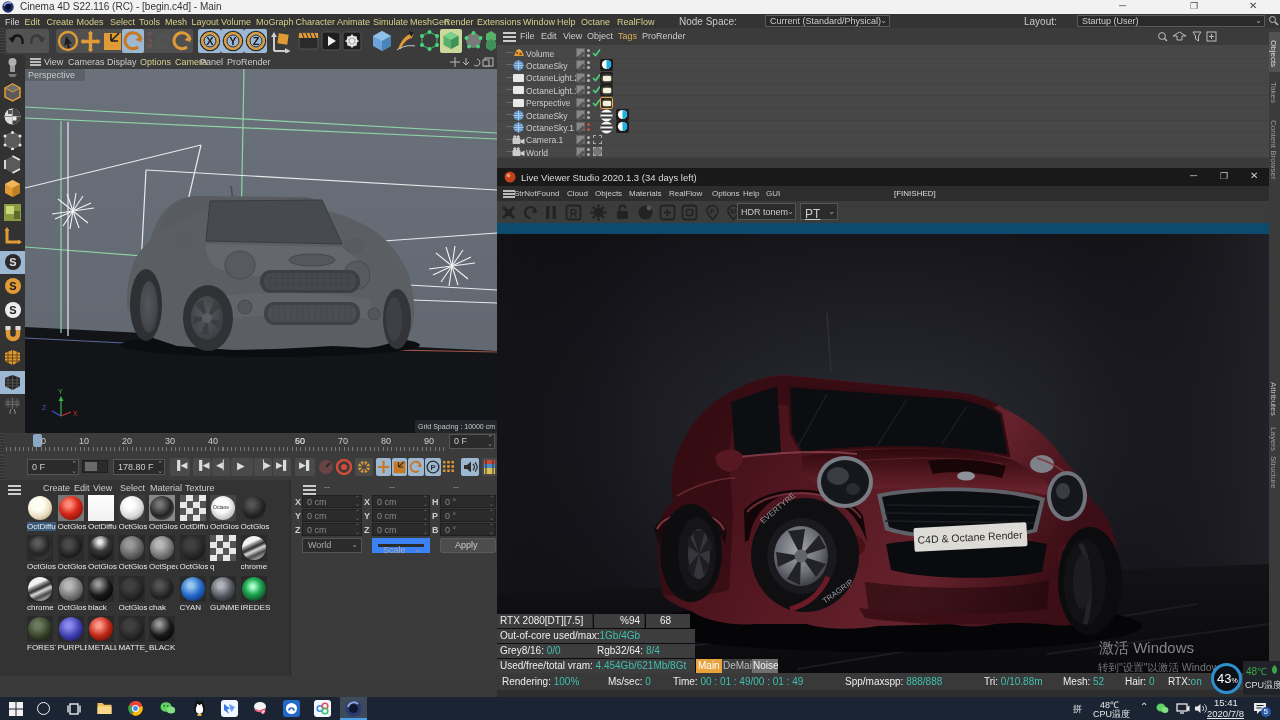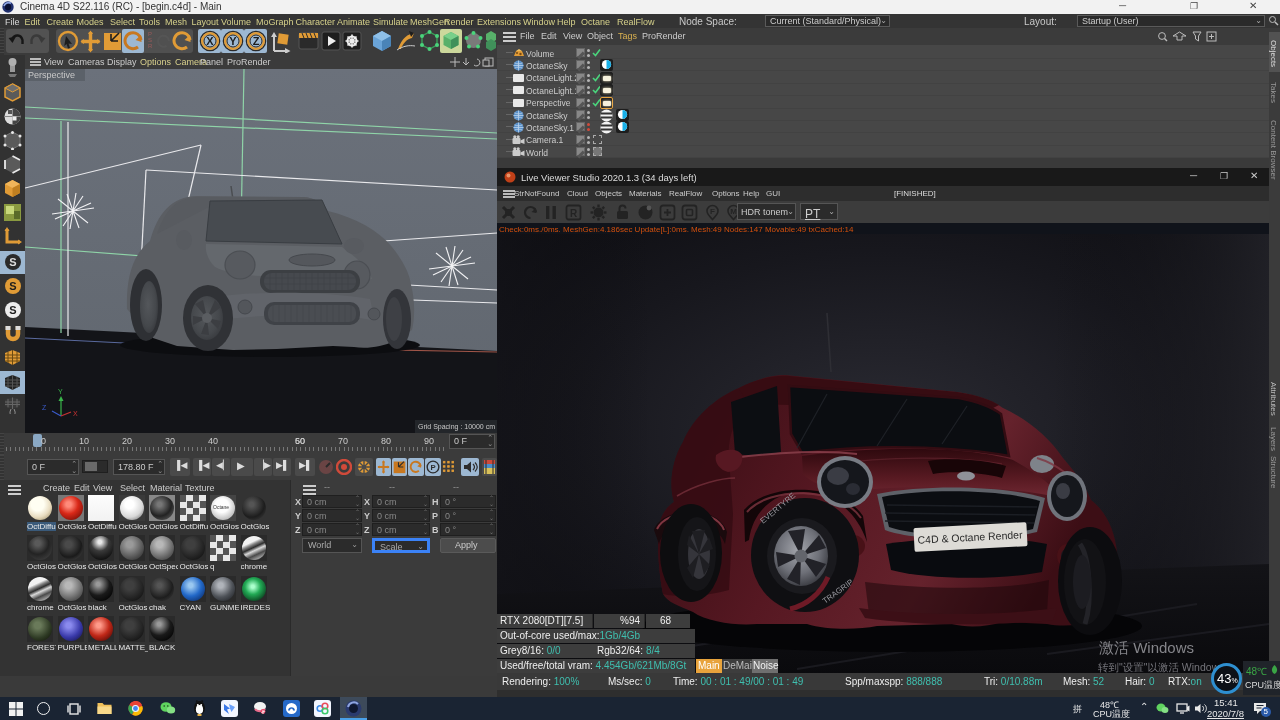--- a/index.html
+++ b/index.html
@@ -892,21 +892,21 @@
         <span class="txt" style="left:141px;top:45px;font-size:9px;color:#ccc;font-weight:bold;">B</span>
         <div class="abs" style="left:149px;top:43px;width:56px;height:13px;background:#2b2b2b;border:1px solid #1f1f1f;">
           <span class="txt" style="left:4px;top:1px;font-size:9px;color:#888;">0 °</span>
           <span class="txt" style="right:1px;top:-1px;font-size:6px;color:#777;line-height:6px;">⌃<br>⌄</span>
         </div>
       </div>
   <div class="abs" style="left:11px;top:58px;width:60px;height:15px;background:#2b2b2b;border:1px solid #555;">
         <span class="txt" style="left:5px;top:1px;font-size:9px;color:#aaa;">World</span>
         <span class="txt" style="right:3px;top:1px;font-size:8px;color:#999;">⌄</span>
       </div>
-  <div class="abs" style="left:81px;top:58px;width:58px;height:15px;background:#2b2b2b;border:3px solid #3b82f6;">
+  <div class="abs" style="left:81px;top:58px;width:58px;height:15px;background:#2b2b2b;border:6px solid #3b82f6;">
         <span class="txt" style="left:5px;top:1px;font-size:9px;color:#aaa;">Scale</span>
         <span class="txt" style="right:3px;top:1px;font-size:8px;color:#999;">⌄</span>
       </div>
   <div class="abs" style="left:149px;top:58px;width:56px;height:15px;background:#4c4c4c;border:1px solid #5a5a5a;border-radius:2px;">
         <span class="txt" style="left:14px;top:1px;font-size:9px;color:#ccc;">Apply</span>
       </div>
 </div>
 
 <div class="abs" style="left:497px;top:679px;width:783px;height:18px;background:#2e2e2e;">
   <span class="txt" style="left:12px;top:2px;font-size:9px;color:#888;">⇥</span>
@@ -991,23 +991,20 @@
           <text x="7.5" y="10" font-size="8" font-weight="bold" fill="#232323" text-anchor="middle" font-family="Liberation Sans">M</text>
         </svg>
     <div class="abs" style="left:240px;top:2px;width:59px;height:17px;background:#2b2b2b;border:1px solid #555;">
           <span class="txt" style="left:3px;top:3px;font-size:9px;color:#ccc;">HDR tonem</span>
           <span class="txt" style="right:1px;top:3px;font-size:8px;color:#aaa;">⌄</span>
         </div>
     <div class="abs" style="left:303px;top:2px;width:38px;height:17px;background:#2b2b2b;border:1px solid #555;">
           <span class="txt" style="left:4px;top:3px;font-size:12px;color:#ccc;text-decoration:underline;">PT</span>
           <span class="txt" style="right:2px;top:3px;font-size:8px;color:#aaa;">⌄</span>
         </div>
-  </div>
-  <div class="abs" style="left:0;top:55px;width:772px;height:11px;background:#10131a;">
-    <span class="txt" style="left:2px;top:1.5px;font-size:8px;color:#d4500d;">Check:0ms./0ms. MeshGen:4.186sec Update[L]:0ms. Mesh:49 Nodes:147 Movable:49 txCached:14</span>
   </div>
   <div class="abs" style="left:0;top:66px;width:772px;height:439px;background:#0c0c10;overflow:hidden;" id="renderarea">
   <svg width="772" height="439" viewBox="0 0 772 439">
     <defs>
       <radialGradient id="glow" cx="0.5" cy="0.45" r="0.75">
               <stop offset="0" stop-color="#2b2b33"></stop>
               <stop offset="0.55" stop-color="#17171d"></stop>
               <stop offset="1" stop-color="#0a0a0e"></stop>
             </radialGradient>
       <linearGradient id="bodyg" x1="0" y1="0" x2="1" y2="0.3">

